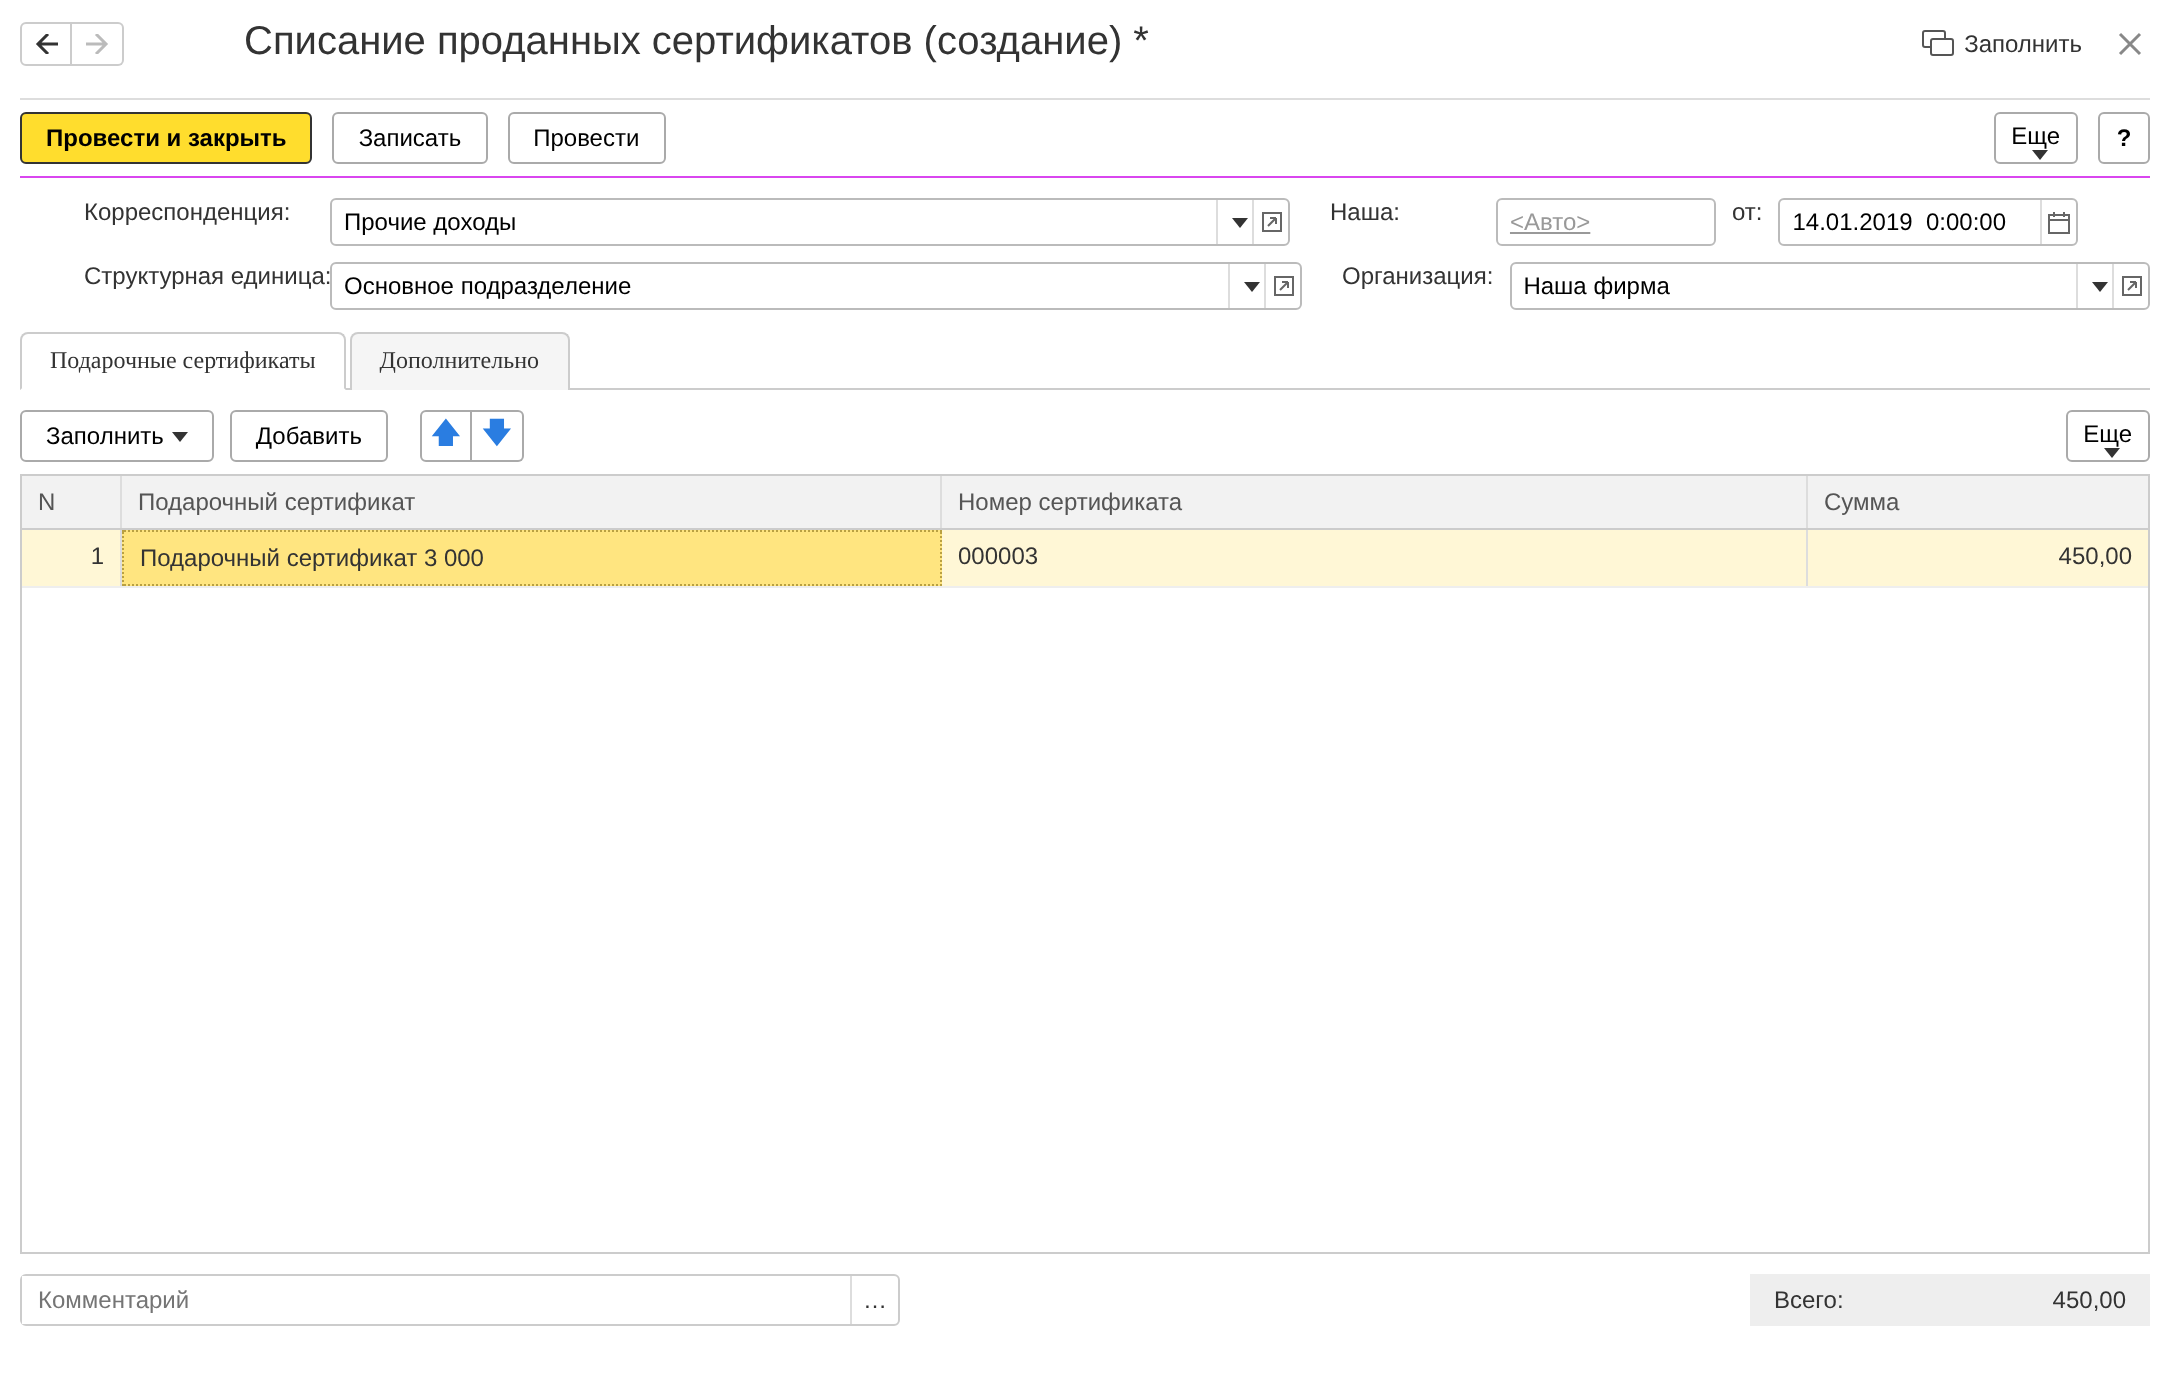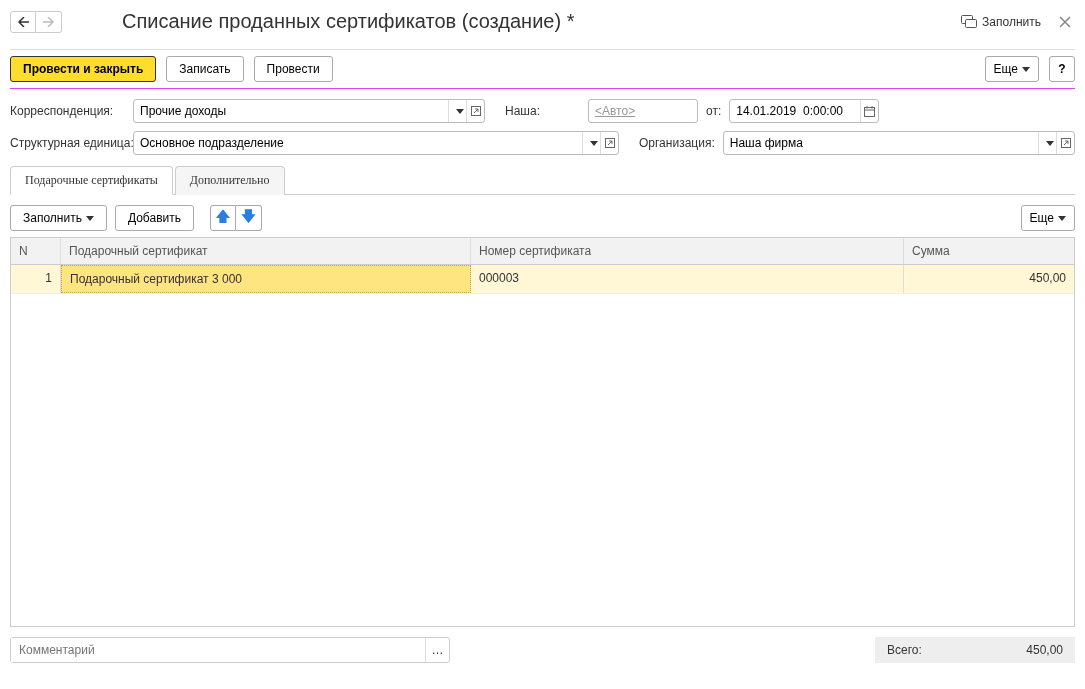--- a/index.html
+++ b/index.html
@@ -65,34 +65,34 @@
     font-size: 12px;
     height: 26px;
     display: inline-flex;
     align-items: center;
   }
   .btn-primary {
     background: #ffdd2d;
     border-color: #333;
     font-weight: bold;
   }
-  .btn-more { padding: 4px 8px; }
+  .btn-more { padding: 4px 8px; flex-direction: column; }
   .btn-help { width: 26px; justify-content: center; font-weight: bold; }
   .spacer { flex: 1; }
   .triangle-down {
     width: 0; height: 0; border-left: 4px solid transparent; border-right: 4px solid transparent;
     border-top: 5px solid #333; margin-left: 4px;
   }
 
   .form-rows { margin-bottom: 10px; }
   .form-row {
     display: flex;
-    align-items: center;
     gap: 8px;
     margin-bottom: 8px;
+    margin-left: 32px;
   }
   .fld-label { white-space: nowrap; }
   .w115 { width: 115px; }
   .input-wrap {
     display: flex;
     align-items: stretch;
     border: 1px solid #bbb;
     border-radius: 3px;
     background: #fff;
     height: 24px;
@@ -262,21 +262,21 @@
   <button class="btn btn-more">
     <span>Еще</span>
     <span class="triangle-down"></span>
   </button>
   <button class="btn btn-help">?</button>
 </div>
 
 <div class="form-rows">
   <div class="form-row">
     <span class="fld-label w115">Корреспонденция:</span>
-    <div class="input-wrap" style="width:352px">
+    <div class="input-wrap" style="width:480px">
       <input type="text" value="Прочие доходы" style="">
       <div class="mini">
           <span class="triangle-down"></span>
         </div>
       <div class="mini">
         <svg width="10" height="10">
             <rect x="0.5" y="0.5" width="9" height="9" fill="none" stroke="#666"></rect>
             <path d="M3 7 L7 3 M7 3 H4 M7 3 V6" stroke="#666" fill="none"></path>
           </svg>
       </div>

